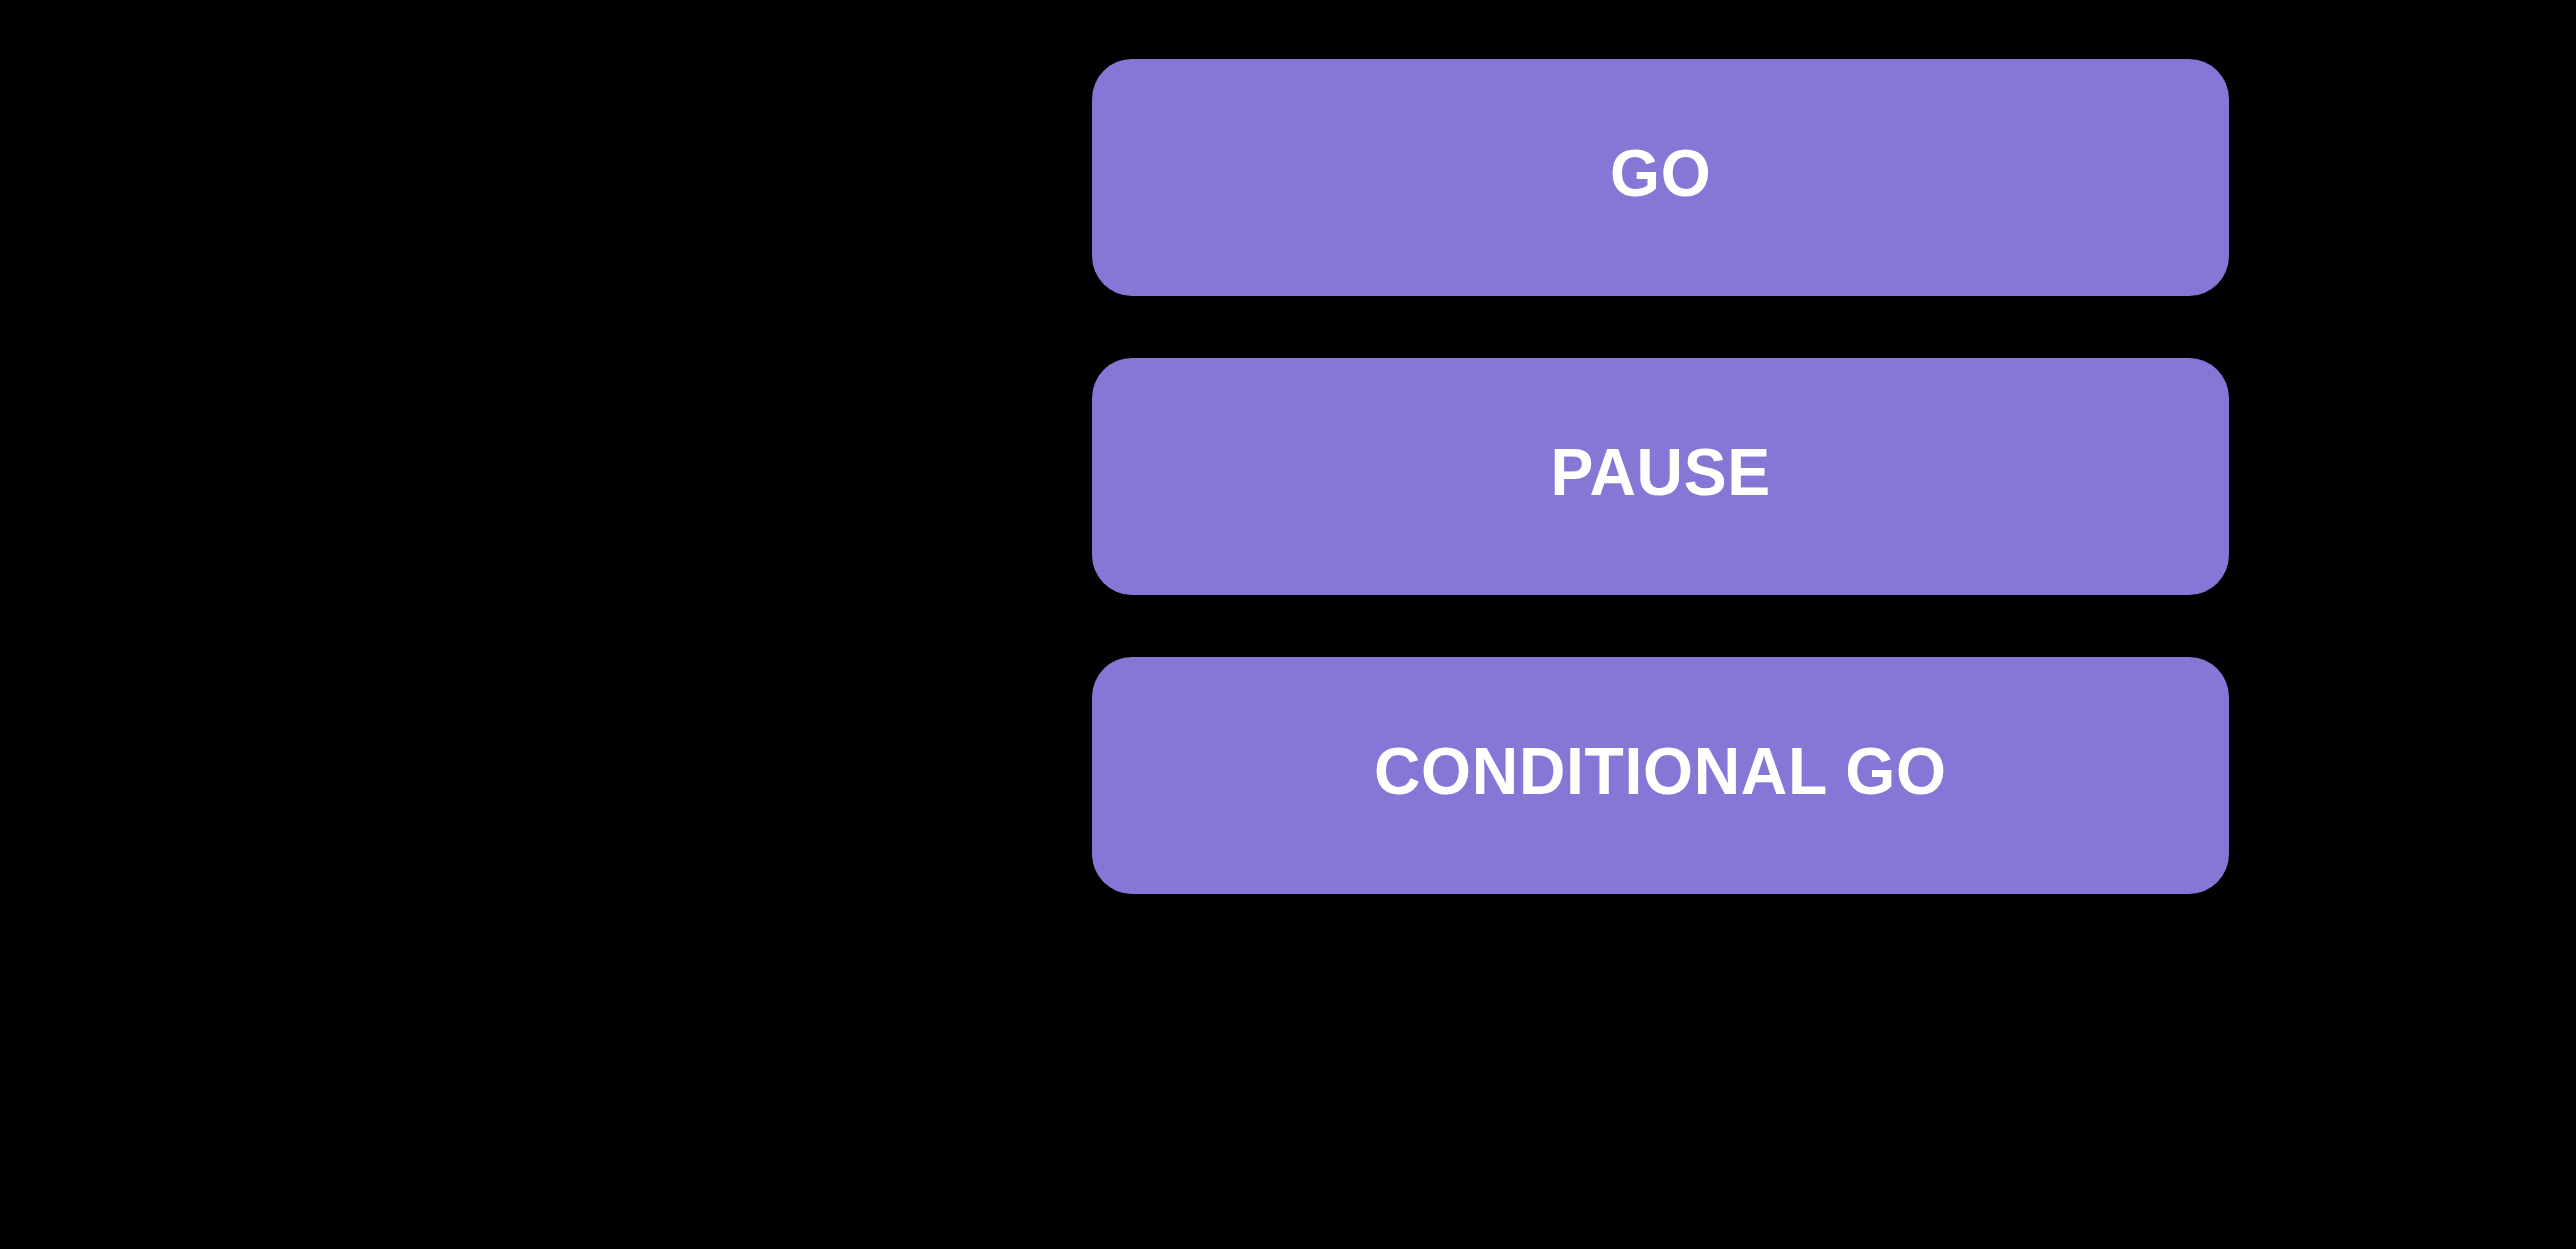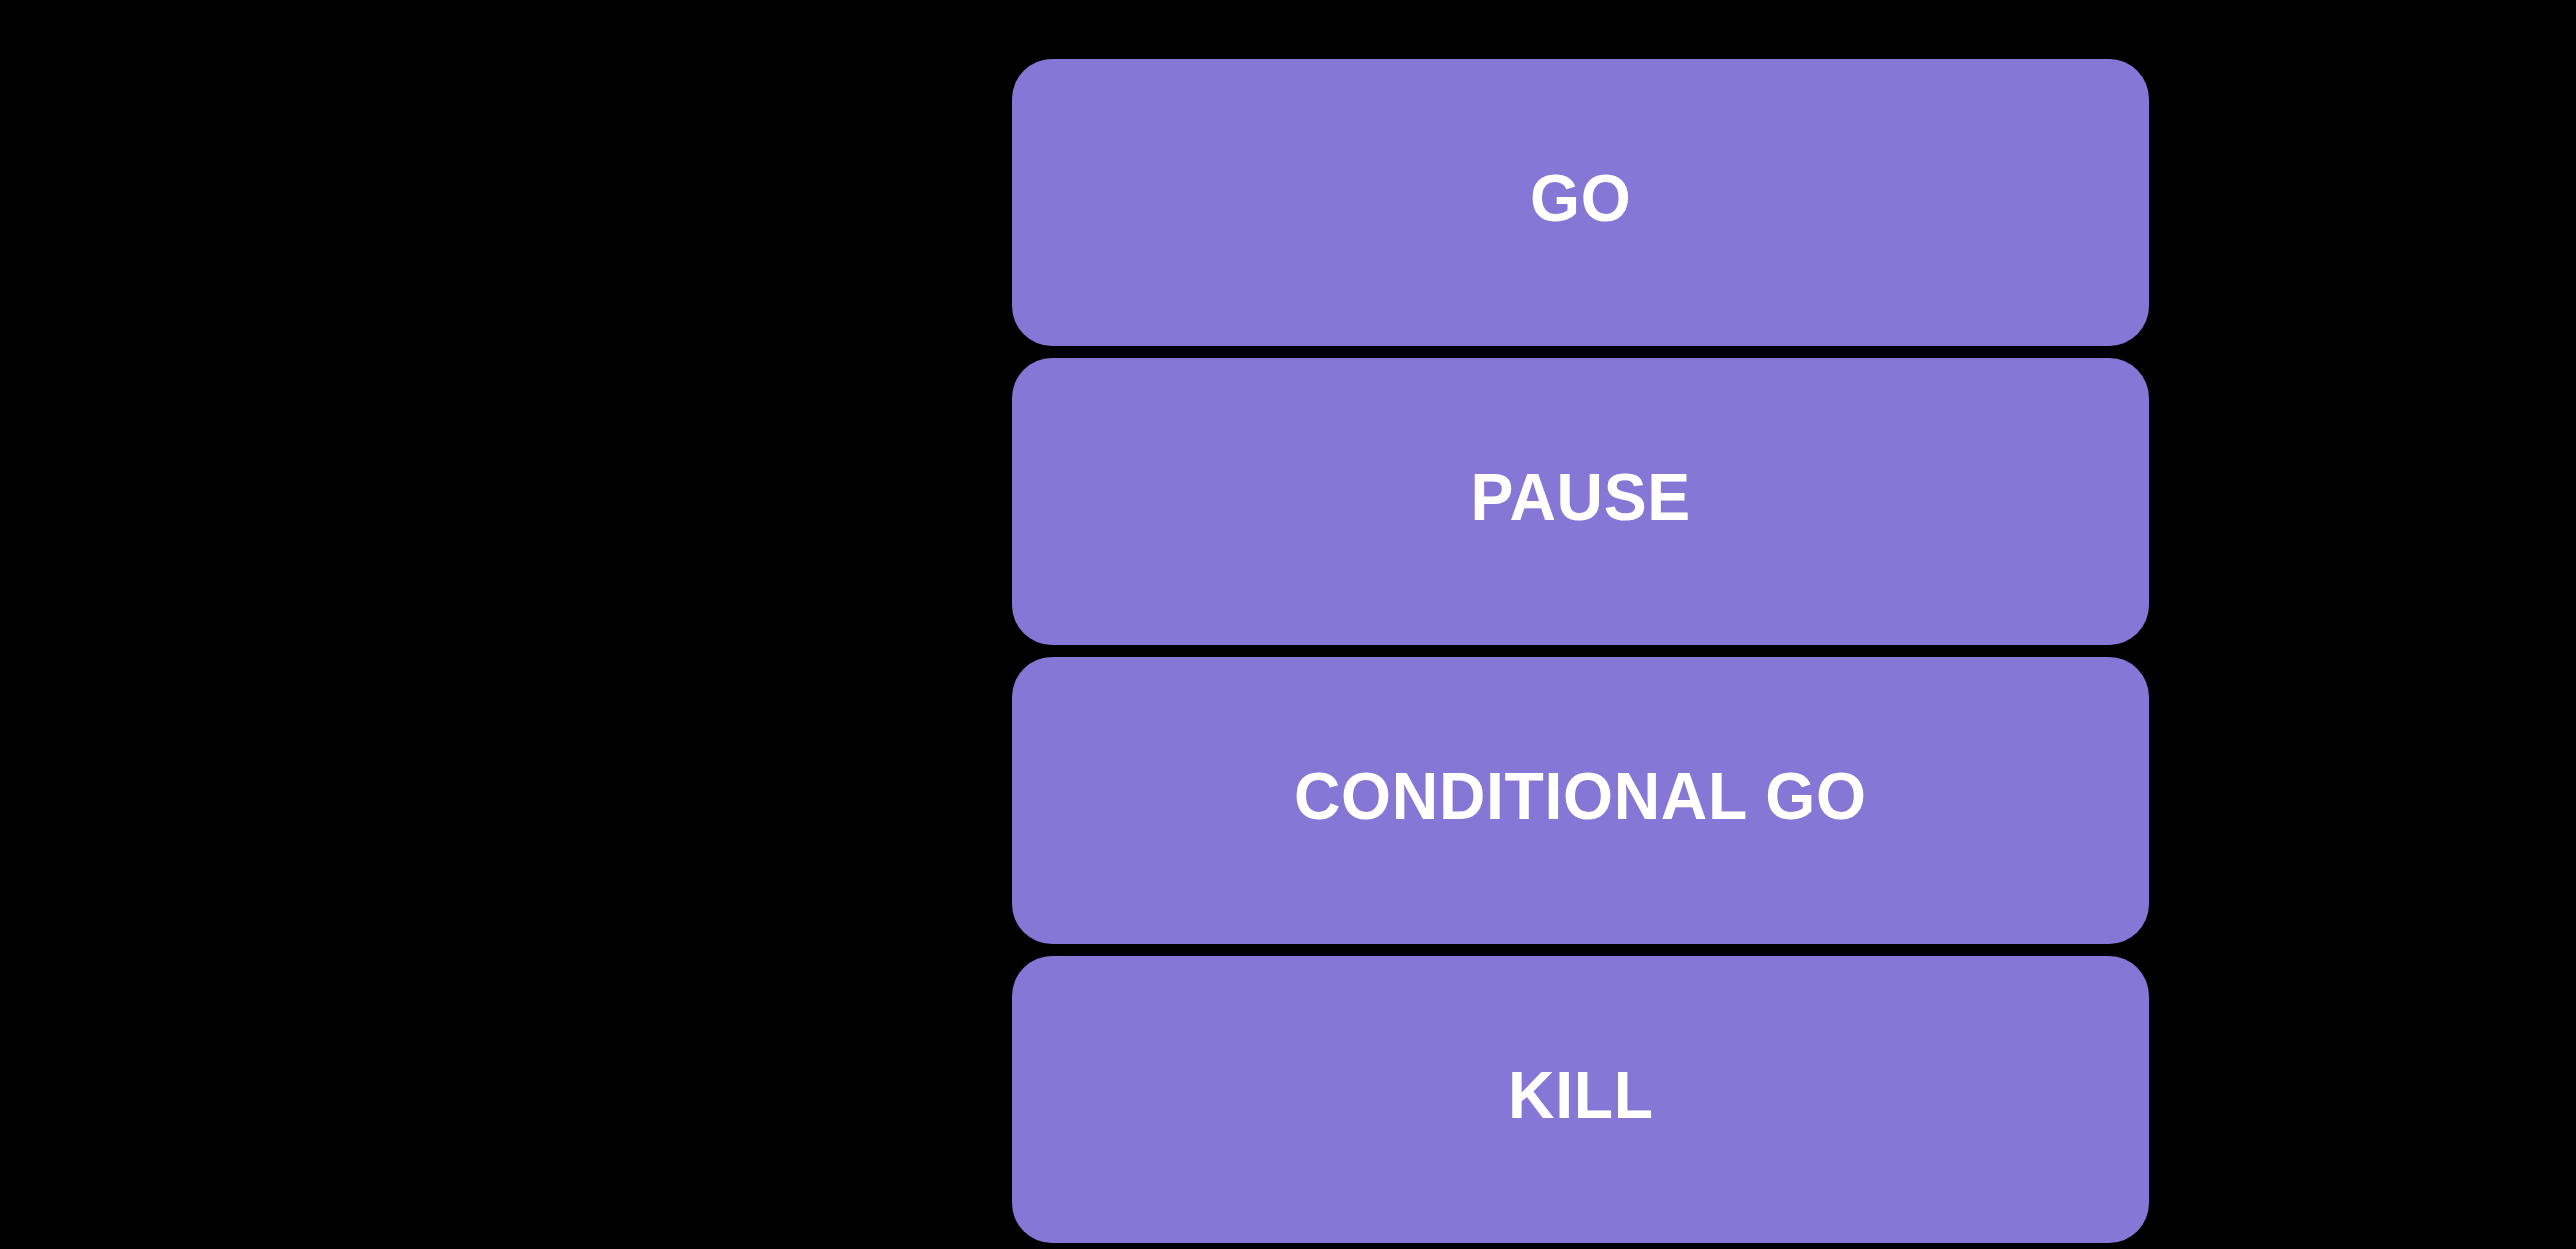--- a/index.html
+++ b/index.html
@@ -31,23 +31,23 @@
     color: var(--text, #FFFFFF);
     font-weight: bold;
     font-size: 73px;
     line-height: 1.17;
     text-align: center;
     letter-spacing: 0.7px;
     transform: scaleX(0.97);
   }
   .option {
     position: absolute;
-    left: 1012px;
+    left: 1092px;
     width: 1137px;
-    height: 287px;
+    height: 237px;
     background: var(--option-fill, #8577D5);
     border-radius: 40px;
     display: flex;
     align-items: center;
     justify-content: center;
   }
   .option-label {
     color: var(--text, #FFFFFF);
     font-weight: bold;
     font-size: 67px;
@@ -72,18 +72,15 @@
   </div>
 
   <div class="option opt-1">
     <span class="option-label">PAUSE</span>
   </div>
 
   <div class="option opt-2">
     <span class="option-label">CONDITIONAL GO</span>
   </div>
 
-  <div class="option opt-3">
-    <span class="option-label">KILL</span>
-  </div>
 
 </div>
 
 
 </body></html>

